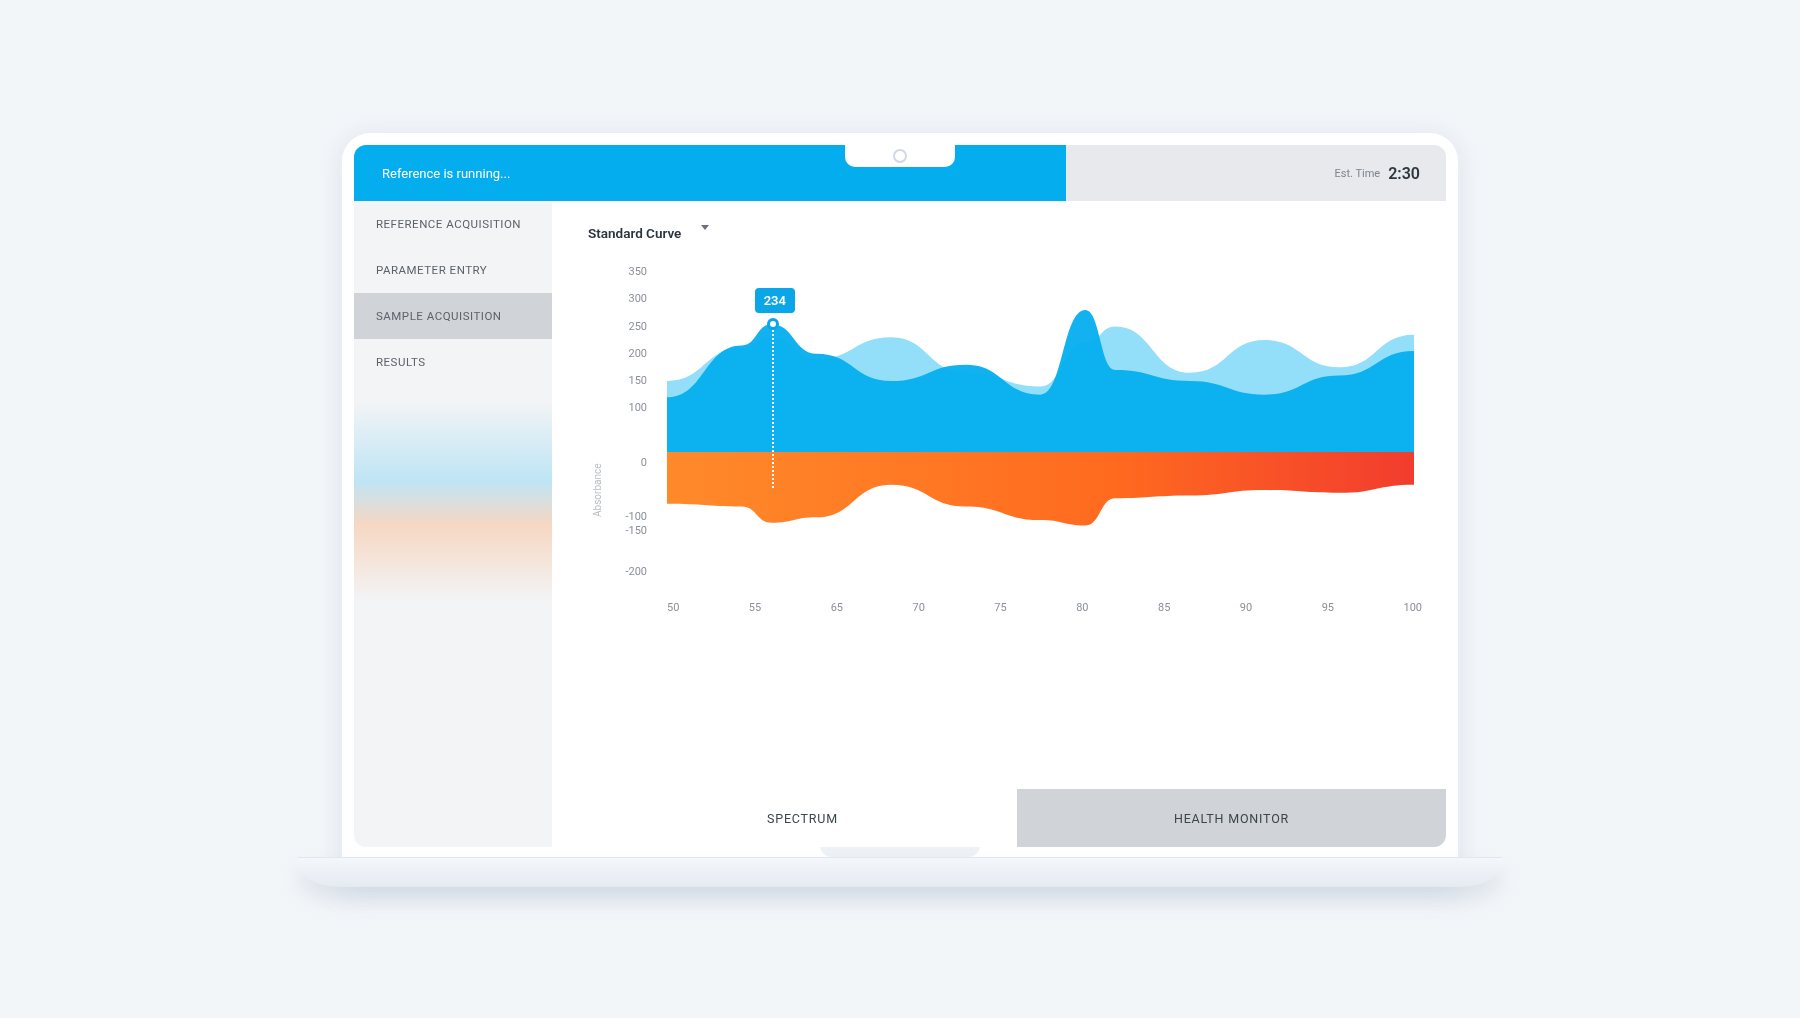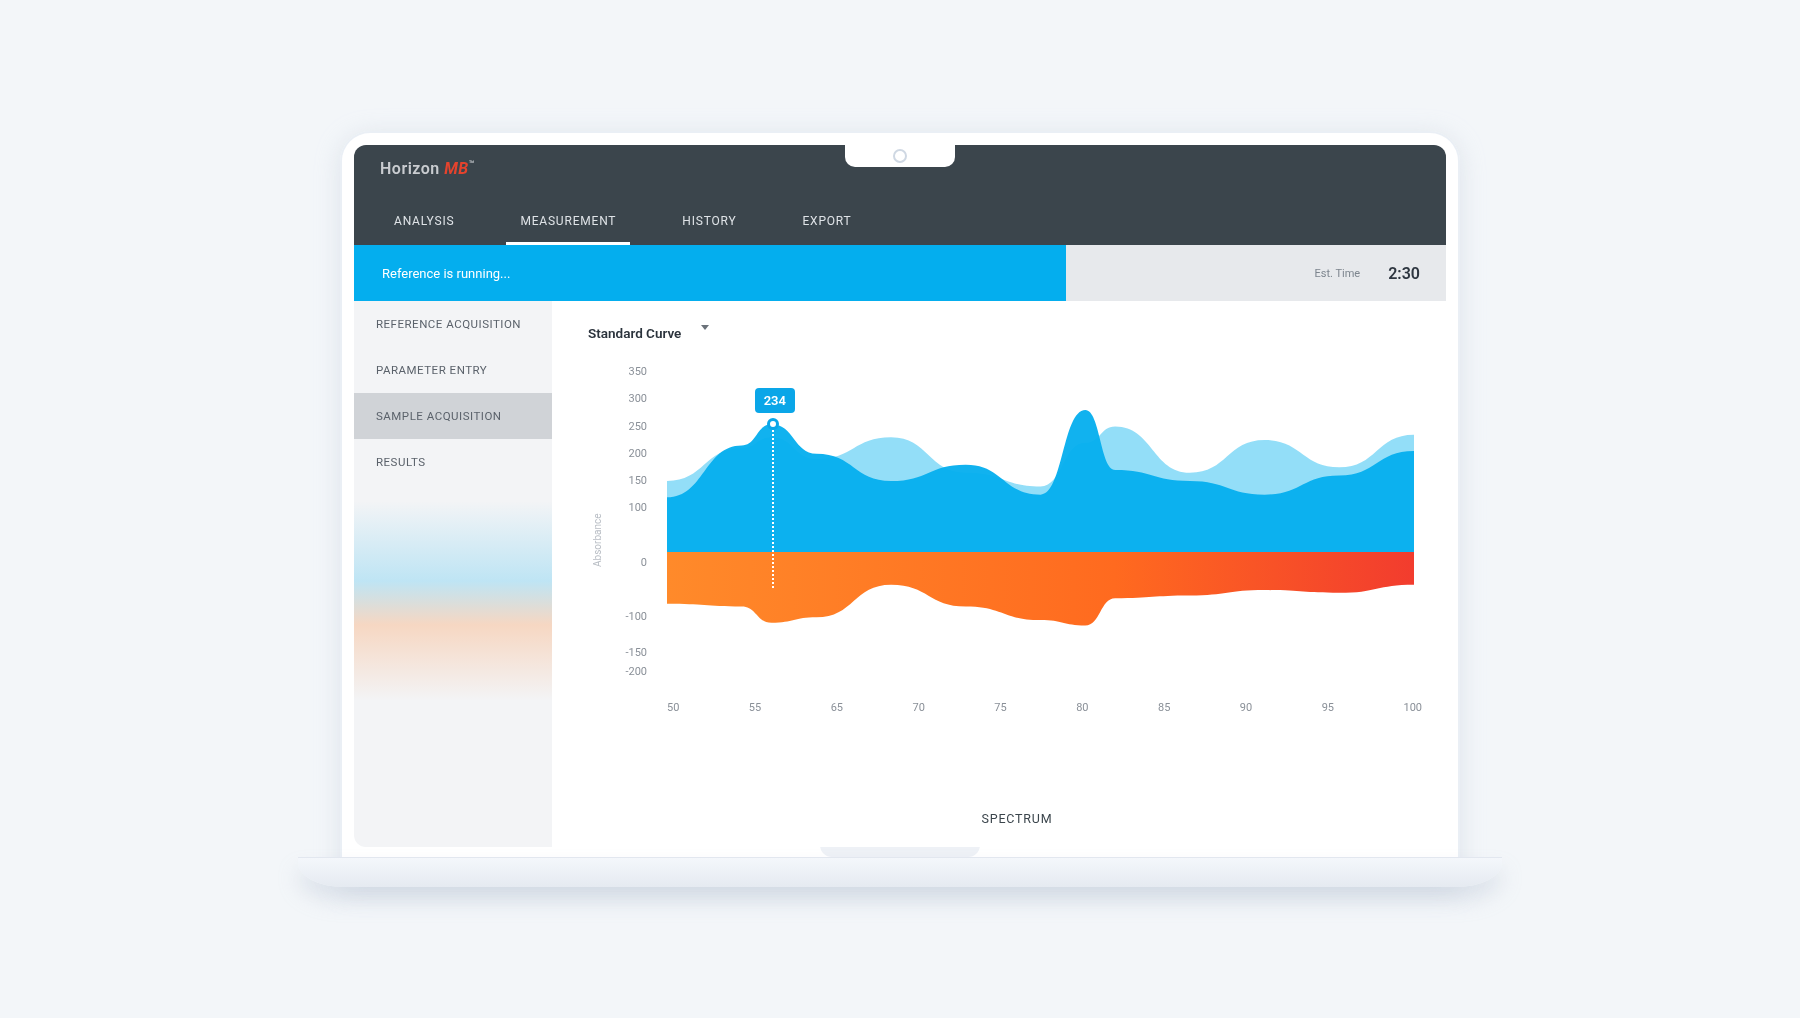--- a/index.html
+++ b/index.html
@@ -26,21 +26,21 @@
     .topbar { background: #3b454c; color:#fff; padding: 14px 26px 0; }
     .brand { font-size: 16px; font-weight: 600; color:#c9ccd0; letter-spacing:.5px; }
     .brand-suffix { color:#e5432d; font-weight:700; font-style:italic; }
     .brand-trade { font-size:9px; color:#c9ccd0; vertical-align: top;}
     .navtabs { display:flex; gap:38px; margin-top: 26px; }
     .navtab { font-size: 12px; letter-spacing: .8px; padding: 10px 14px 14px; color:#dfe3e7; cursor:pointer; border-bottom:3px solid transparent; }
     .navtab.active { border-bottom-color:#fff; }
 
     .statusrow { display:flex; height:56px; }
     .status-left { background:#04aeee; color:#fff; flex:1; padding:0 28px; display:flex; align-items:center; font-size:13px; }
-    .status-right { width:380px; background:#e7e9ec; color:#4c5560; display:flex; align-items:center; justify-content:flex-end; padding:0 26px; gap:28px; }
+    .status-right { width:380px; background:#e7e9ec; color:#4c5560; display:flex; align-items:center; justify-content:flex-end; padding:0 26px; gap:8px; }
     .est-label { font-size:11px; color:#7d858e; }
     .est-time { font-size:16px; font-weight:600; color:#2e3640; }
 
     .main { flex:1; display:flex; overflow:hidden; }
     .sidebar { width:198px; background:#f3f4f6; }
     .side-item { font-size:11.5px; letter-spacing:.5px; color:#5b626b; padding:16px 22px; cursor:pointer; }
     .side-item.active { background:#d0d3d7; }
 
     .content { flex:1; background:#fff; padding:18px 0 0 36px; display:flex; flex-direction:column; }
 
@@ -75,31 +75,20 @@
     .laptop-lip { width:160px; height:12px; background:#eef1f6; margin:-2px auto 0; border-radius:0 0 12px 12px; }
   </style>
 </head>
 <body>
 
 <div class="laptop-frame">
   <div class="notch"></div>
 
   <div class="screen">
 
-    <div class="topbar">
-      <div class="brand">
-        <span>Horizon </span><span class="brand-suffix">MB</span><span class="brand-trade">™</span>
-      </div>
-      <div class="navtabs">
-        <div class="navtab">ANALYSIS</div>
-        <div class="navtab active">MEASUREMENT</div>
-        <div class="navtab">HISTORY</div>
-        <div class="navtab">EXPORT</div>
-      </div>
-    </div>
 
     <div class="statusrow">
       <div class="status-left">Reference is running...</div>
       <div class="status-right">
         <span class="est-label">Est. Time</span>
         <span class="est-time">2:30</span>
       </div>
     </div>
 
     <div class="main" style="position:relative;">
@@ -123,21 +112,21 @@
           <div class="chart-area">
             <div class="yticks" id="yticks">
                 <div class="ytick" style="top: 10px;">350</div>
                 <div class="ytick" style="top: 37.2727px;">300</div>
                 <div class="ytick" style="top: 64.5455px;">250</div>
                 <div class="ytick" style="top: 91.8182px;">200</div>
                 <div class="ytick" style="top: 119.091px;">150</div>
                 <div class="ytick" style="top: 146.364px;">100</div>
                 <div class="ytick" style="top: 200.909px;">0</div>
                 <div class="ytick" style="top: 255.455px;">-100</div>
-                <div class="ytick" style="top: 291px; text-align: center;">-150</div>
+                <div class="ytick" style="top: 269px; text-align: center;">-150</div>
                 <div class="ytick" style="top: 310px;">-200</div>
               </div>
 
             <div class="plot">
               <svg class="svg-chart" id="svg-chart" viewBox="0 0 800 300" preserveAspectRatio="none">
                   <defs>
                     <linearGradient id="orangeGrad" x1="0" x2="1" y1="0" y2="0">
                       <stop offset="0%" stop-color="#ff8a2a"></stop>
                       <stop offset="60%" stop-color="#ff6a1f"></stop>
                       <stop offset="100%" stop-color="#f23c2e"></stop>
@@ -162,20 +151,21 @@
                 <span>85</span>
                 <span>90</span>
                 <span>95</span>
                 <span>100</span>
               </div>
           </div>
         </div>
 
         <div class="bottom-tabs">
           <div class="btab">SPECTRUM</div>
+          <div class="btab inactive">HEALTH MONITOR</div>
         </div>
       </div>
     </div>
 
   </div>
   <div class="laptop-lip"></div>
   <div class="laptop-base"></div>
 </div>
 
 </body></html>

